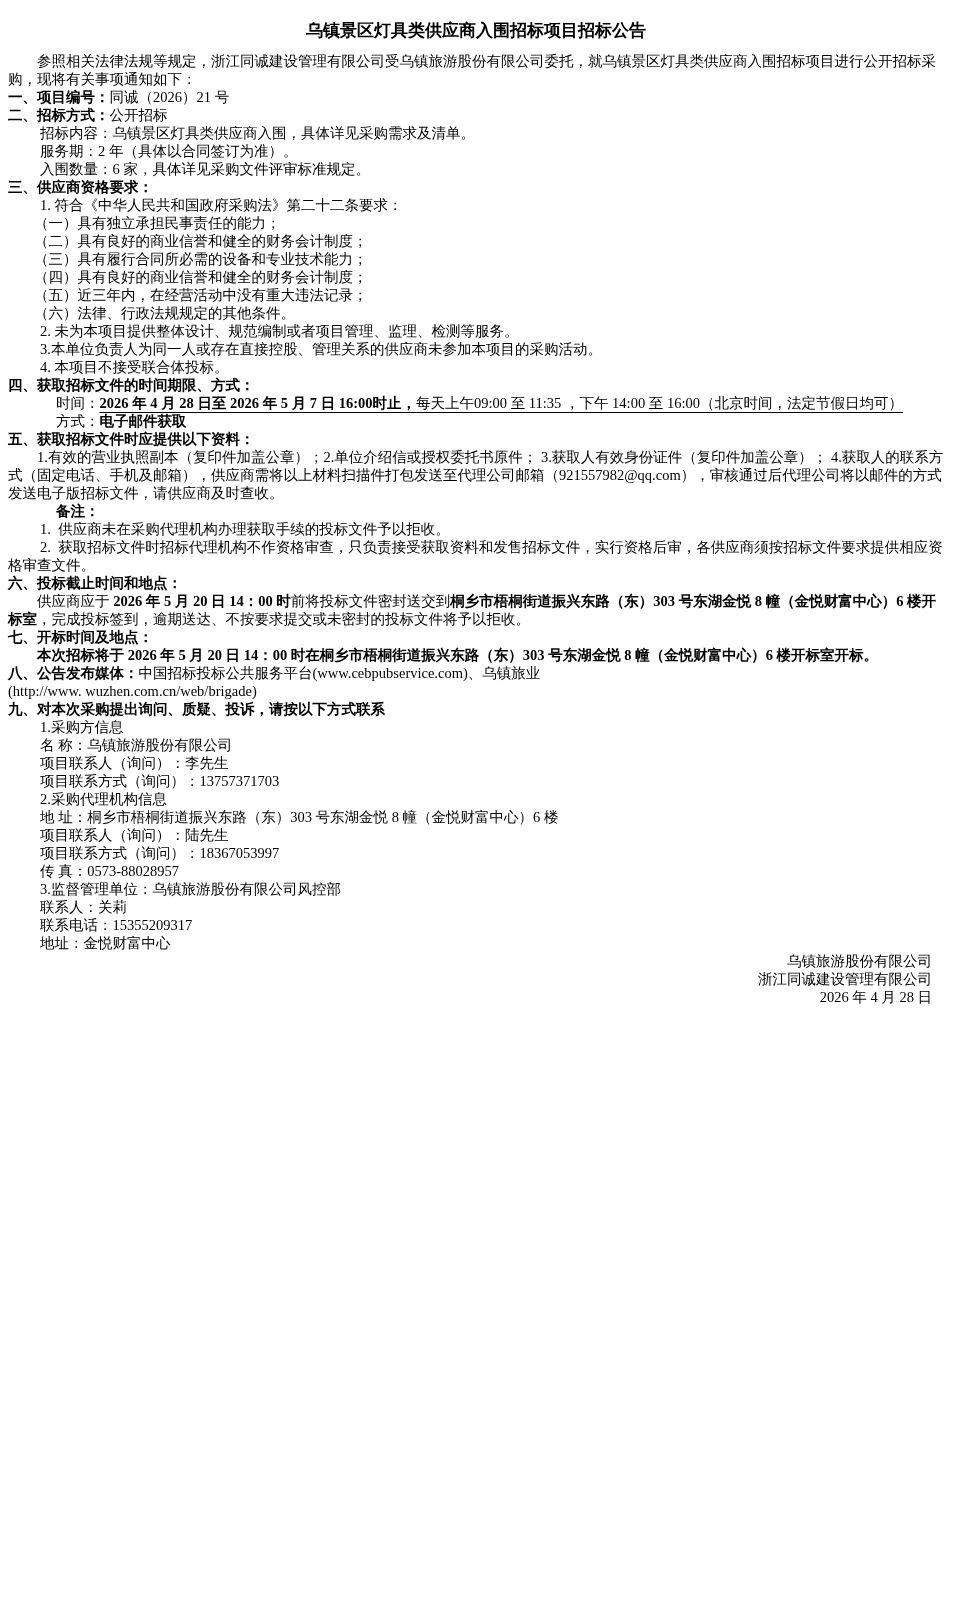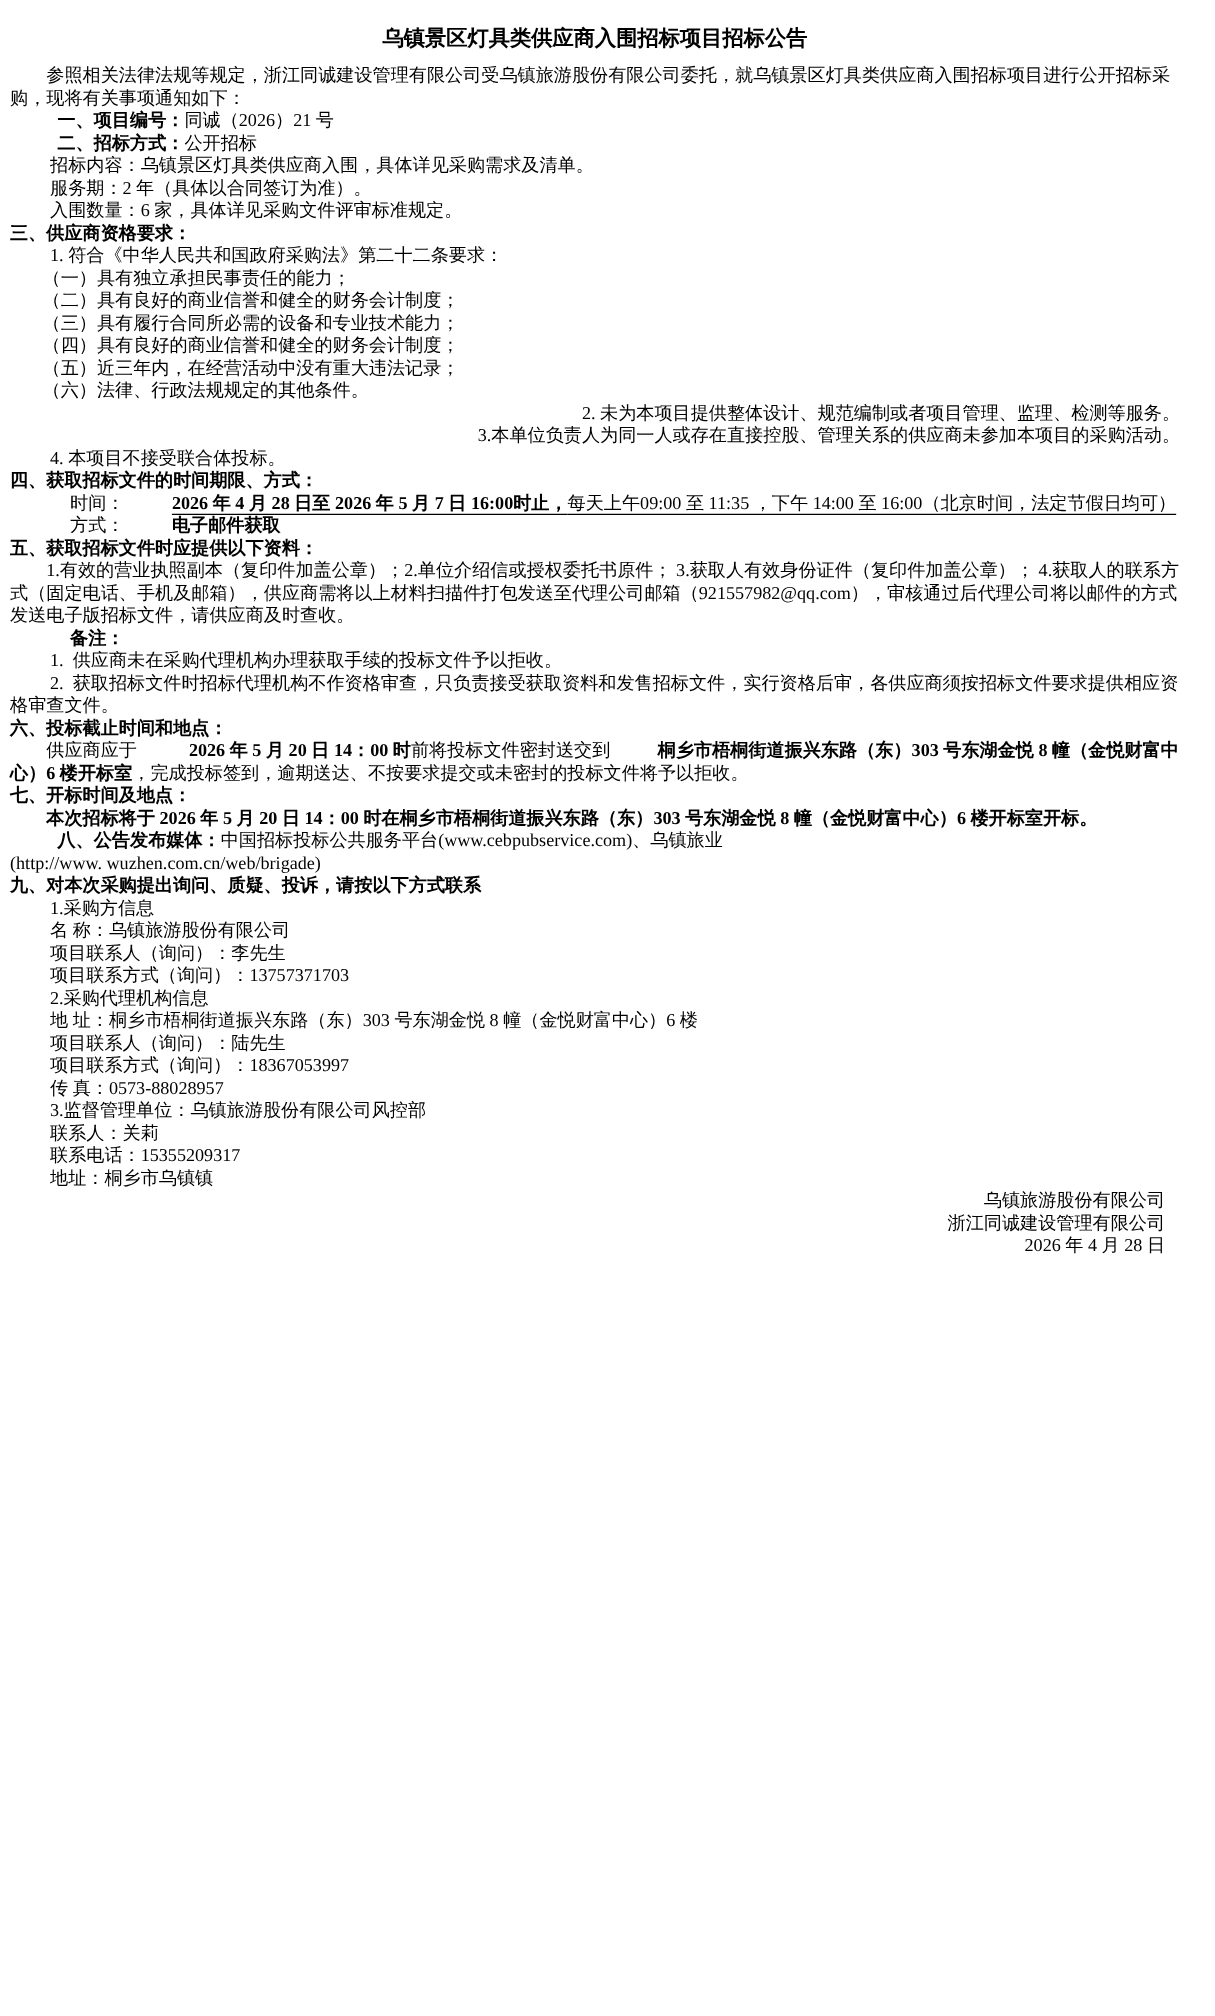--- a/index.html
+++ b/index.html
@@ -15,29 +15,29 @@
     padding:12px 28px 20px 8px;
   }
   .page p{margin:0;line-height:18px;}
   h1.title{
     margin:4px 0 6px 0;
     text-align:center;
     font-size:17px;
     font-weight:bold;
     line-height:30px;
   }
-  .b{font-weight:bold;margin-left:38px;}
+  .b{font-weight:bold;}
   .u{text-decoration:underline;text-underline-offset:4px;}
   .sec{font-weight:bold;}
   .intro{text-indent:29px;}
   .ind1{padding-left:32px;}      
   .ind1a{padding-left:26px;}     
   .indt{padding-left:48px;}      
   .pfirst{text-indent:29px;}     
-  .gap1{margin-top:16px;text-align:right;}
+  .gap1{margin-top:16px;}
   .right{text-align:right;padding-right:12px;}
   .sig{margin-top:2px;}
 </style>
 </head>
 <body>
 
 <div class="page">
 
   <h1 class="title">乌镇景区灯具类供应商入围招标项目招标公告</h1>
 
@@ -87,19 +87,19 @@
   <p class="ind1">项目联系人（询问）：李先生</p>
   <p class="ind1">项目联系方式（询问）：13757371703</p>
   <p class="ind1">2.采购代理机构信息</p>
   <p class="ind1">地 址：桐乡市梧桐街道振兴东路（东）303 号东湖金悦 8 幢（金悦财富中心）6 楼</p>
   <p class="ind1">项目联系人（询问）：陆先生</p>
   <p class="ind1">项目联系方式（询问）：18367053997</p>
   <p class="ind1">传 真：0573-88028957</p>
   <p class="ind1">3.监督管理单位：乌镇旅游股份有限公司风控部</p>
   <p class="ind1">联系人：关莉</p>
   <p class="ind1">联系电话：15355209317</p>
-  <p class="ind1">地址：桐乡市乌镇镇</p>
+  <p class="ind1">地址：金悦财富中心</p>
 
   <p class="right sig">乌镇旅游股份有限公司</p>
   <p class="right">浙江同诚建设管理有限公司</p>
   <p class="right">2026 年 4 月 28 日</p>
 
 </div>
 
 </body></html>

